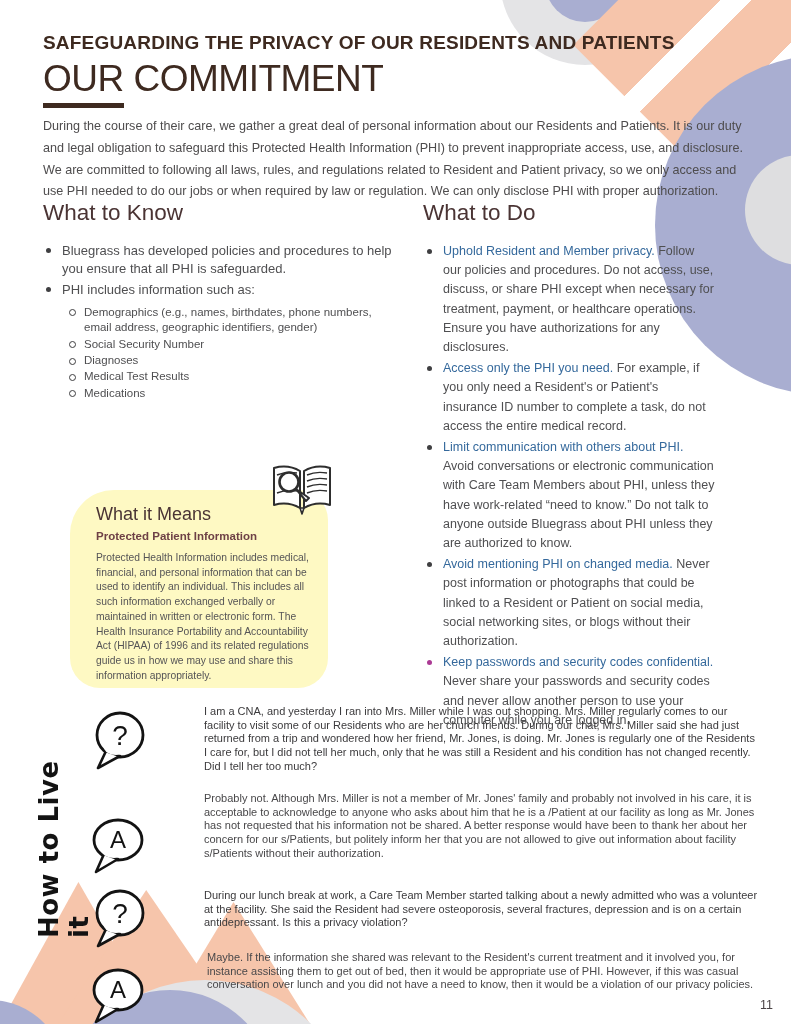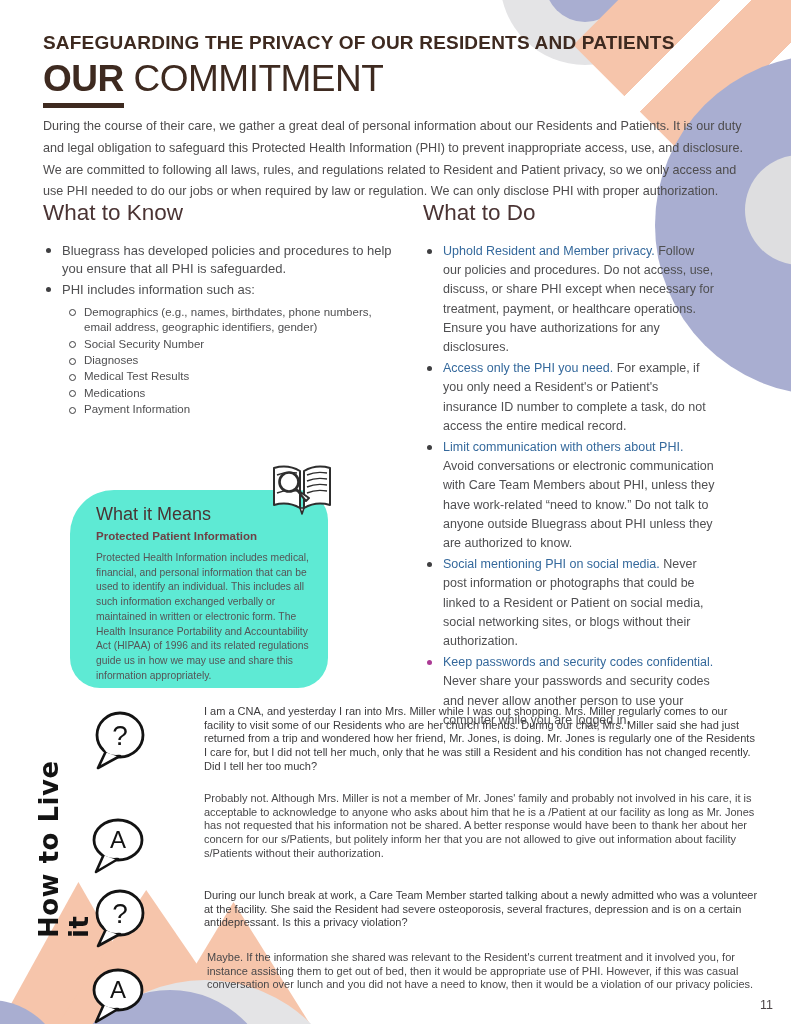--- a/index.html
+++ b/index.html
@@ -29,42 +29,42 @@
   .grey-bottom     { left:55px;  top:980px;  width:300px; height:300px; background:#e4e4e6; }
   .lavender-bottom { left:65px;  top:990px;  width:210px; height:210px; background:#a9aed1; }
   .lavender-corner { left:-85px; top:1000px; width:150px; height:150px; background:#a9aed1; }
 
   
   .content { position:absolute; inset:0; z-index:2; }
 
   .header { position:absolute; left:43px; top:32px; width:710px; }
   .eyebrow { font-size:19px; font-weight:bold; letter-spacing:.2px; color:#3e2a20; }
   .big-title { font-size:37px; font-weight:500; letter-spacing:-.5px; color:#3e2a20; margin-top:4px; }
-  .big-title .u { border-bottom:5px solid #3e2a20; padding-bottom:4px;font-weight:bold; }
+  .big-title .u { border-bottom:5px solid #3e2a20; padding-bottom:4px; }
   .intro { margin-top:16px; width:712px; font-size:12.6px; line-height:21.8px; color:#4e4c4d; }
 
   .col-heading { font-size:22.5px; font-weight:500; color:#4a3434; margin-bottom:16px; }
 
   .col-left  { position:absolute; left:43px;  top:200px; width:355px; }
   .col-right { position:absolute; left:423px; top:200px; width:292px; }
 
   ul { list-style:none; }
   .bullets > li { position:relative; padding-left:19px; font-size:13px; line-height:17.6px; color:#4f4f51; margin-bottom:4px; }
   .bullets > li::before { content:""; position:absolute; left:3px; top:6px; width:5px; height:5px; border-radius:50%; background:#3f3f41; }
   .subbullets { margin-top:6px; margin-left:5px; }
   .subbullets > li { position:relative; padding-left:17px; font-size:11.5px; line-height:15.4px; color:#4f4f51; margin-bottom:1px; }
   .subbullets > li::before { content:""; position:absolute; left:2px; top:4.5px; width:5px; height:5px; border-radius:50%; border:1.4px solid #3f3f41; background:transparent; }
 
   .do-list > li { position:relative; padding-left:20px; font-size:12.5px; line-height:19.2px; color:#4f4f51; margin-bottom:2px; }
   .do-list > li::before { content:""; position:absolute; left:4px; top:7px; width:5px; height:5px; border-radius:50%; background:#3f3f41; }
   .do-list > li.magenta-bullet::before { background:#ab3a94; }
   .do-list .lead { color:#35699c; }
 
   .means-box { position:absolute; left:70px; top:490px; width:258px; height:198px;
-               background:#5eead4; border-radius:44px 30px 30px 30px;
+               background:#fef9c3; border-radius:44px 30px 30px 30px;
                padding:14px 18px 0 26px; }
   .means-title { font-size:18px; font-weight:500; color:#4a3434; }
   .means-sub { font-size:11.5px; font-weight:bold; color:#6e4146; margin-top:5px; }
   .means-body { font-size:10.3px; line-height:14.7px; color:#555456; margin-top:9px; }
   .means-icon { position:absolute; left:270px; top:462px; width:64px; height:58px; }
 
   .vert-label { position:absolute; left:34px; top:760px; height:178px;
                 writing-mode:vertical-rl; transform:rotate(180deg);
                 font-size:26px; font-weight:bold; color:#131313; letter-spacing:.5px;
                 font-family:"DejaVu Sans", sans-serif; }
@@ -105,33 +105,32 @@
       <ul class="bullets">
         <li>Bluegrass has developed policies and procedures to help you ensure that all PHI is safeguarded.</li>
         <li>
           <span>PHI includes information such as:</span>
           <ul class="subbullets">
             <li>Demographics (e.g., names, birthdates, phone numbers, email address, geographic identifiers, gender)</li>
             <li>Social Security Number</li>
             <li>Diagnoses</li>
             <li>Medical Test Results</li>
             <li>Medications</li>
-            <li>Payment Information</li>
           </ul>
         </li>
       </ul>
     </div>
 
     <div class="col-right">
       <div class="col-heading">What to Do</div>
       <ul class="do-list">
         <li><span class="lead">Uphold Resident and Member privacy.</span><span> Follow our policies and procedures. Do not access, use, discuss, or share PHI except when necessary for treatment, payment, or healthcare operations. Ensure you have authorizations for any disclosures.</span></li>
         <li><span class="lead">Access only the PHI you need.</span><span> For example, if you only need a Resident's or Patient's insurance ID number to complete a task, do not access the entire medical record.</span></li>
         <li><span class="lead">Limit communication with others about PHI.</span><span> Avoid conversations or electronic communication with Care Team Members about PHI, unless they have work-related “need to know.”  Do not talk to anyone outside Bluegrass about PHI unless they are authorized to know.</span></li>
-        <li><span class="lead">Social mentioning PHI on social media.</span><span> Never post information or photographs that could be linked to a Resident or Patient on social media, social networking sites, or blogs without their authorization.</span></li>
+        <li><span class="lead">Avoid mentioning PHI on changed media.</span><span> Never post information or photographs that could be linked to a Resident or Patient on social media, social networking sites, or blogs without their authorization.</span></li>
         <li class="magenta-bullet"><span class="lead">Keep passwords and security codes confidential.</span><span> Never share your passwords and security codes and never allow another person to use your computer while you are logged in.</span></li>
       </ul>
     </div>
 
     <div class="means-box">
       <div class="means-title">What it Means</div>
       <div class="means-sub">Protected Patient Information</div>
       <p class="means-body">Protected Health Information includes medical, financial, and personal information that can be used to identify an individual.  This includes all such information exchanged verbally or maintained in written or electronic form.  The Health Insurance Portability and Accountability Act (HIPAA) of 1996 and its related regulations guide us in how we may use and share this information appropriately.</p>
     </div>
     <svg class="means-icon" viewBox="0 0 64 58">

